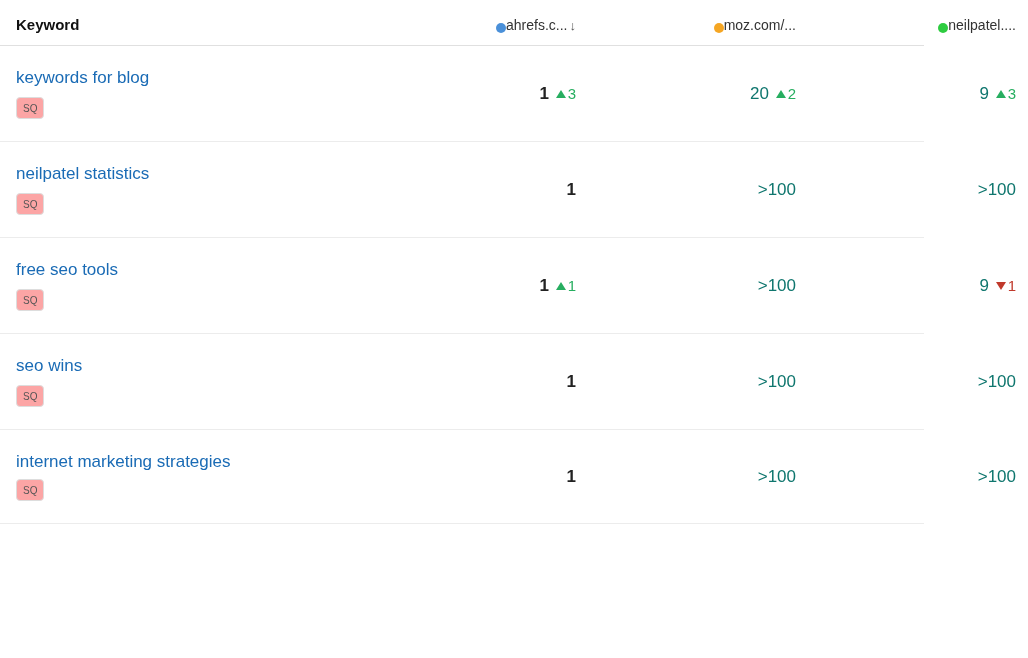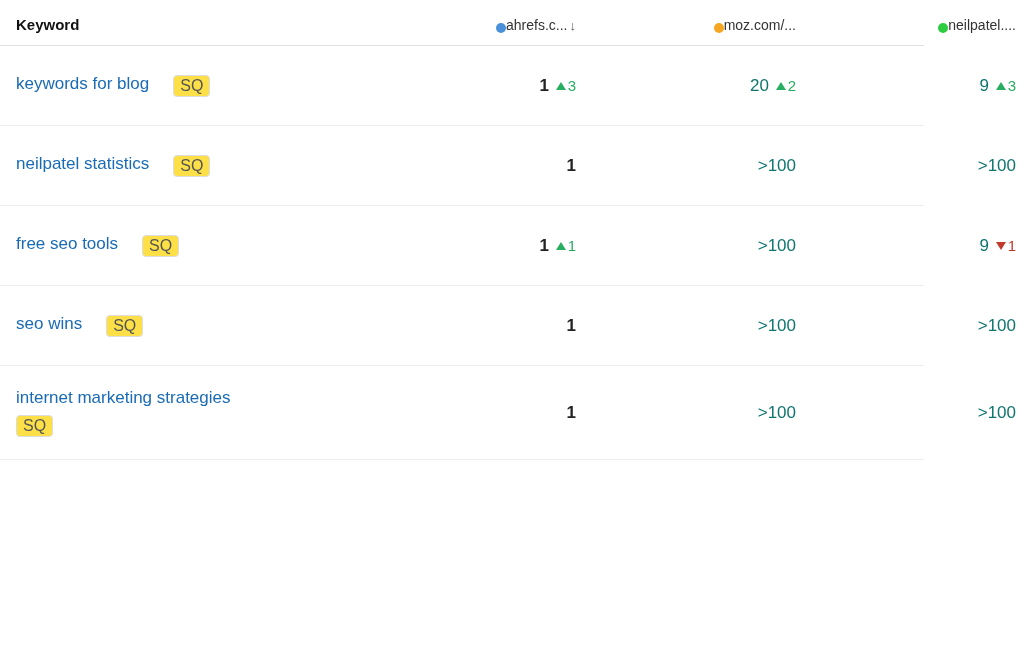--- a/index.html
+++ b/index.html
@@ -58,37 +58,38 @@
       grid-template-columns: 380px 200px 220px 220px;
       padding: 22px 16px;
       border-bottom: 1px solid #ececec;
       align-items: center;
       min-height: 80px;
     }
     .keyword-cell {
       display: flex;
       align-items: flex-start;
       flex-wrap: wrap;
-      gap: 24px;
+      gap: 8px;
+      flex-direction: column;
     }
     .keyword-link {
       color: #1a6bb5;
       text-decoration: none;
       font-size: 17px;
       font-weight: 400;
     }
     .sq-badge {
       display: inline-flex;
       align-items: center;
       justify-content: center;
-      background: #fde047;
+      background: #fca5a5;
       border: 1px solid #ddd;
       border-radius: 4px;
       padding: 1px 6px;
-      font-size: 16px;
+      font-size: 10px;
       color: #555;
       font-weight: 500;
       height: 22px;
       margin-top: 1px;
     }
     .rank-cell {
       text-align: right;
       padding-right: 20px;
       font-size: 17px;
     }

